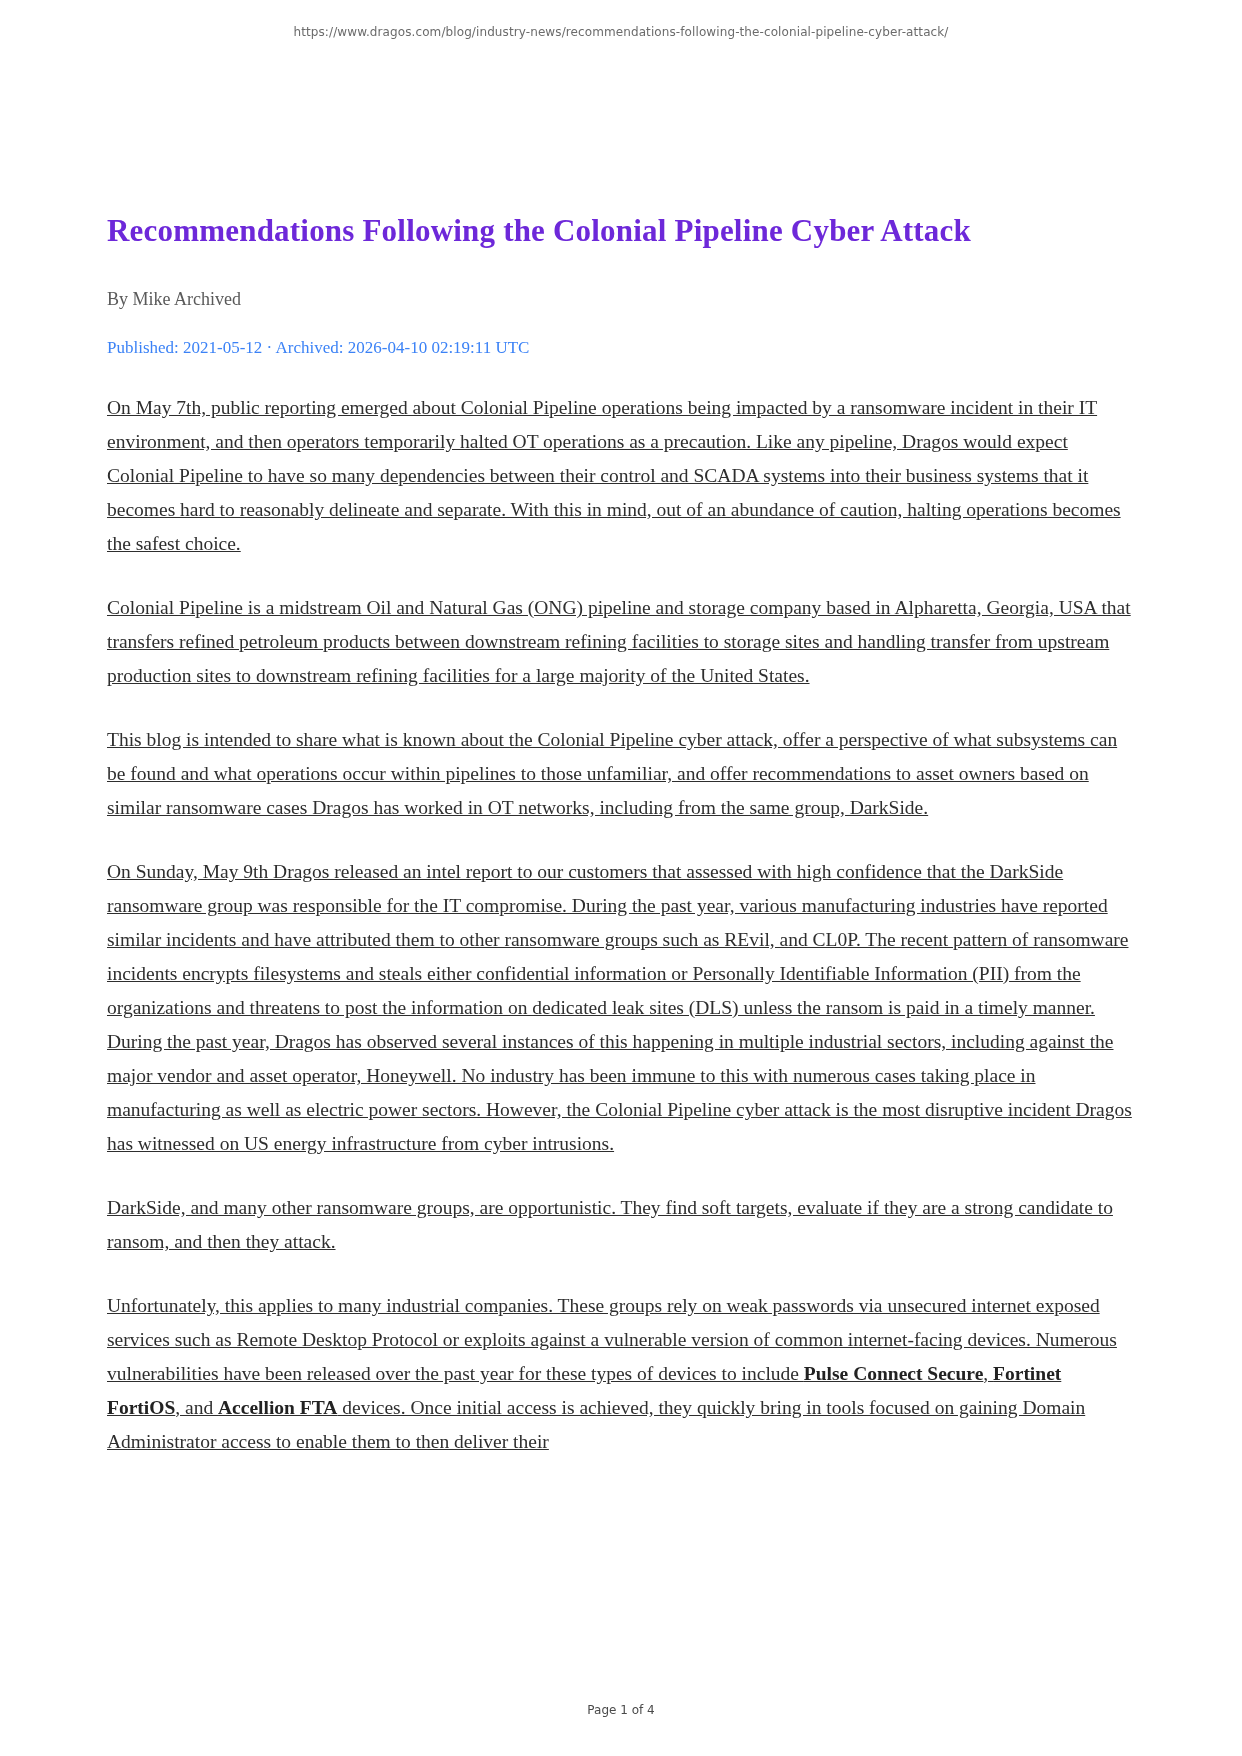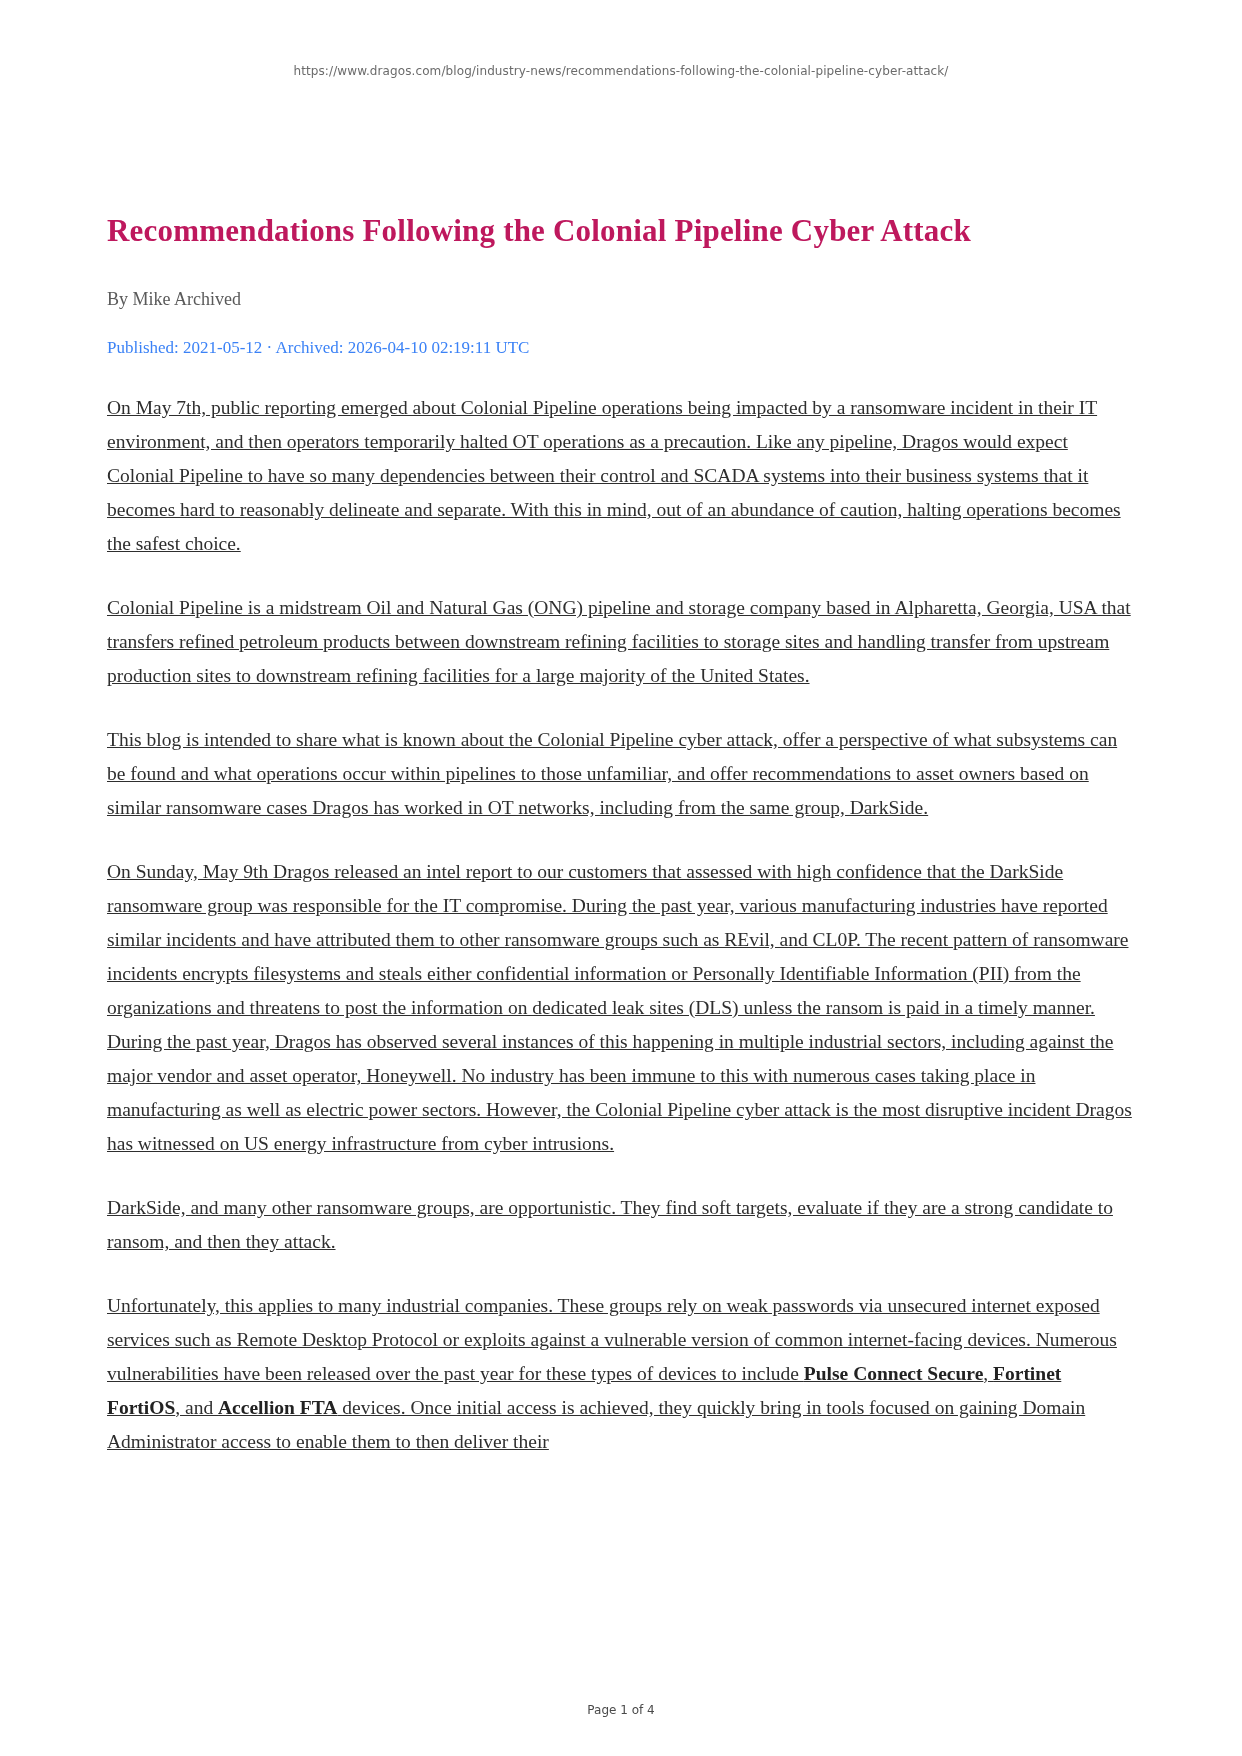--- a/index.html
+++ b/index.html
@@ -13,21 +13,20 @@
     font-family: "Liberation Serif", serif;
   }
 
   
   .print-header {
     position: absolute;
     top: 25px;
     left: 0;
     right: 0;
     text-align: center;
-    margin-top: 39px;
   }
   .print-url {
     font-family: "DejaVu Sans", sans-serif;
     font-size: 12px;
     color: #6b6b6b;
     letter-spacing: 0.1px;
   }
   .print-footer {
     position: absolute;
     top: 1703px;
@@ -48,21 +47,21 @@
     left: 107px;
     width: 1028px;
     padding-top: 211px;
   }
   h1.article-title {
     margin: 0 0 37px 0;
     font-family: "Liberation Serif", serif;
     font-size: 31px;
     line-height: 39px;
     font-weight: 700;
-    color: #be185d;
+    color: #6d28d9;
     letter-spacing: 0.2px;
   }
   .byline {
     margin: 0 0 26px 0;
     font-size: 18px;
     line-height: 24px;
     color: #5a5a5a;
   }
   .pub-meta {
     margin: 0 0 32px 0;

